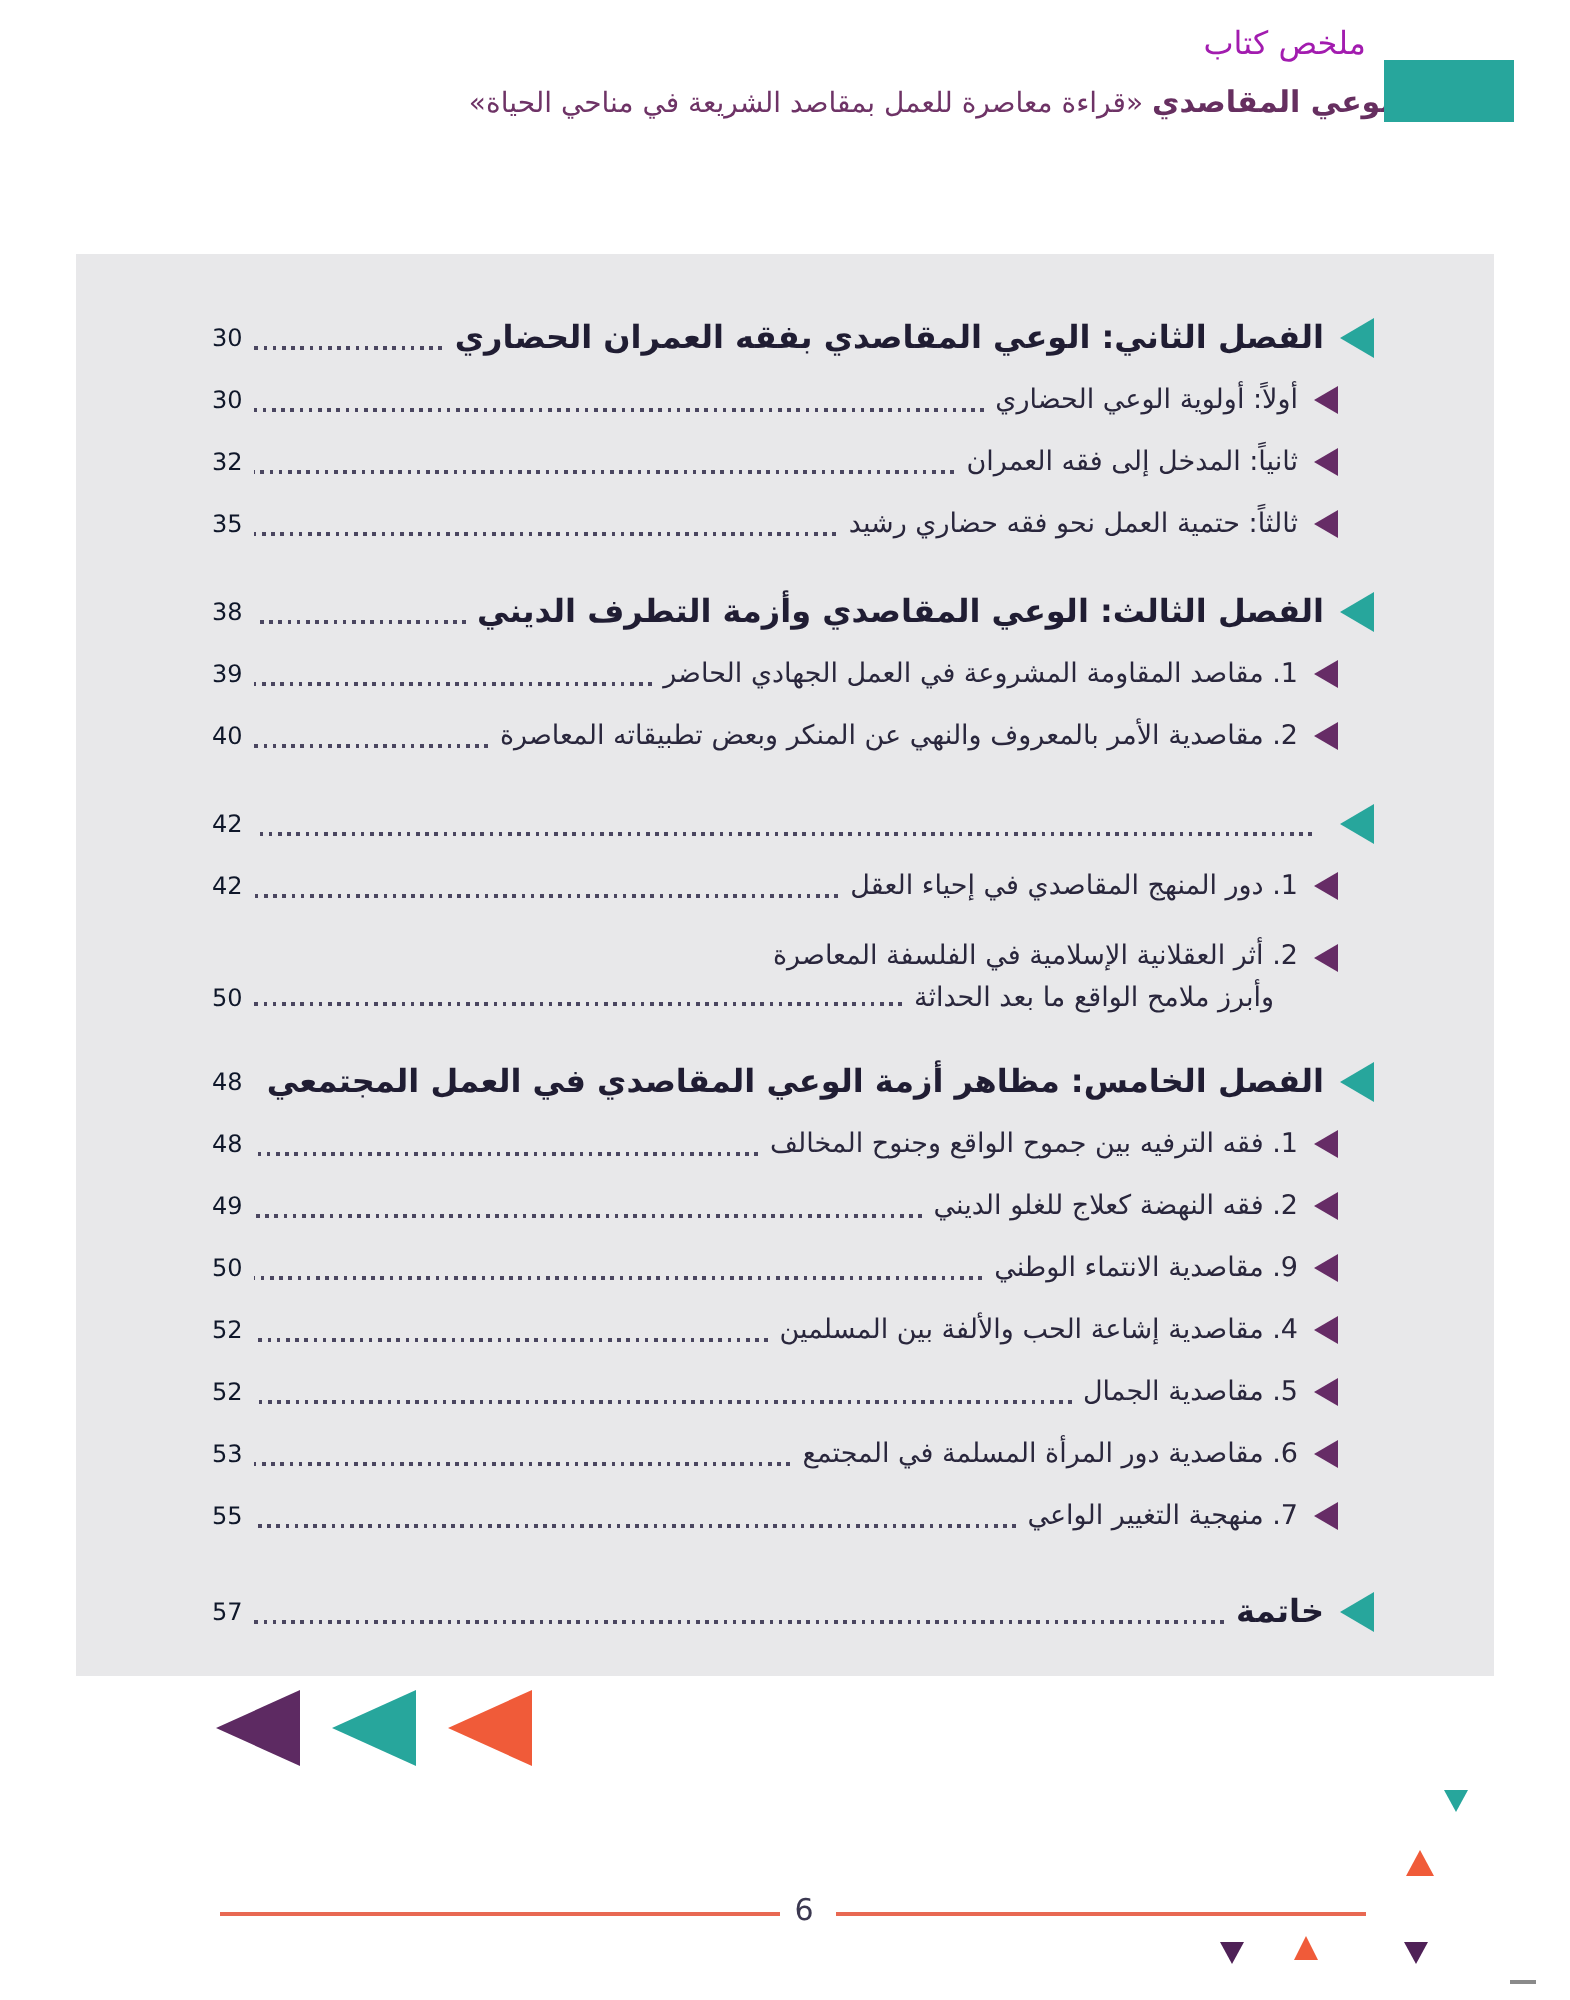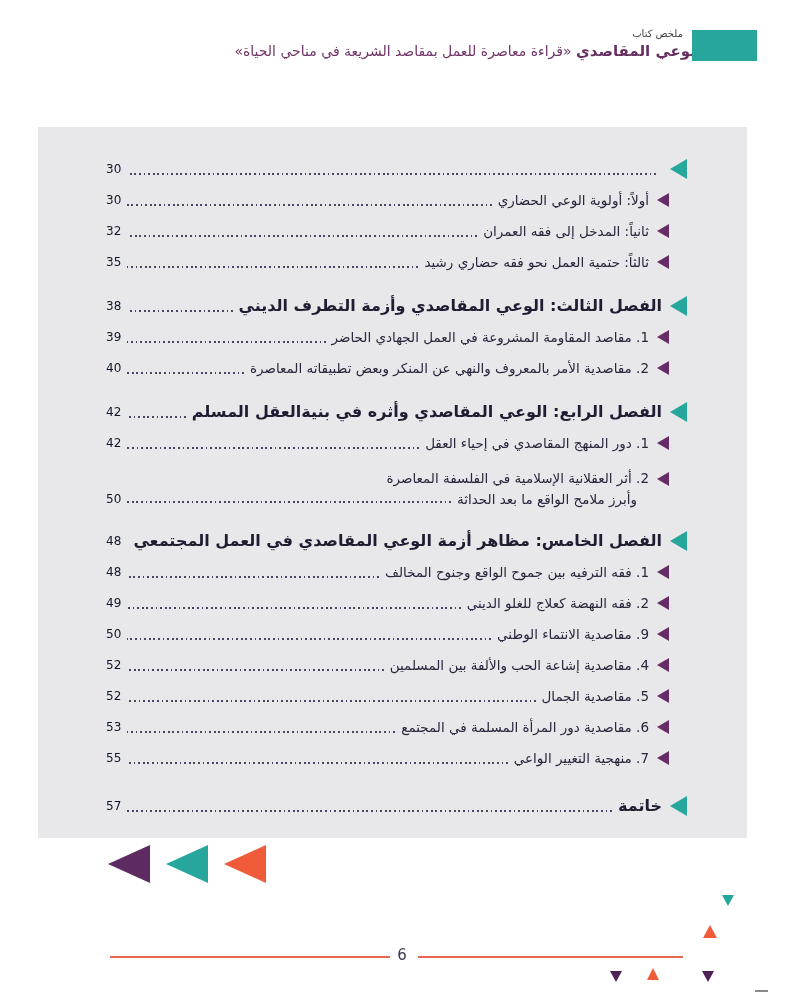--- a/index.html
+++ b/index.html
@@ -3,23 +3,23 @@
 <meta charset="utf-8">
 <style>
   html,body{margin:0;padding:0;}
   body{
     width:785px;height:1000px;position:relative;overflow:hidden;
     background:#ffffff;
     font-family:"DejaVu Sans",sans-serif;
   }
   
   .header-kicker{
-    position:absolute;top:28px;right:102px;
+    position:absolute;top:12px;right:102px;
     direction:rtl;text-align:right;
-    font-size:10px;color:#404040;
+    font-size:16px;color:#a21caf;
   }
   .header-title{
     position:absolute;top:42px;right:84px;
     direction:rtl;text-align:right;white-space:nowrap;
     font-size:14px;color:#6e3366;
   }
   .header-title .t-bold{font-weight:bold;font-size:15px;color:#662f60;}
   .header-swatch{
     position:absolute;left:692px;top:30px;width:65px;height:31px;
     background:#27a69c;
@@ -86,20 +86,21 @@
 
 <div class="header-kicker">ملخص كتاب</div>
 <div class="header-title"><span class="t-bold">الوعي المقاصدي</span><span> «قراءة معاصرة للعمل بمقاصد الشريعة في مناحي الحياة»</span></div>
 <div class="header-swatch"></div>
 
 <div class="toc-box">
   <div class="toc-content" dir="rtl">
 
     <div class="row chapter">
       <span class="tri-chapter"></span>
+      <span class="label">الفصل الثاني: الوعي المقاصدي بفقه العمران الحضاري</span>
       <span class="leader"></span>
       <span class="pagenum">30</span>
     </div>
     <div class="row item item-indent">
       <span class="tri-item"></span>
       <span class="label">أولاً: أولوية الوعي الحضاري</span>
       <span class="leader"></span>
       <span class="pagenum">30</span>
     </div>
     <div class="row item item-indent">
@@ -133,21 +134,20 @@
       <span class="tri-item"></span>
       <span class="label">2. مقاصدية الأمر بالمعروف والنهي عن المنكر وبعض تطبيقاته المعاصرة</span>
       <span class="leader"></span>
       <span class="pagenum">40</span>
     </div>
 
     <div class="gap-s"></div>
 
     <div class="row chapter">
       <span class="tri-chapter"></span>
-      <span class="label">الفصل الرابع: الوعي المقاصدي وأثره في بنيةالعقل المسلم</span>
       <span class="leader"></span>
       <span class="pagenum">42</span>
     </div>
     <div class="row item item-indent">
       <span class="tri-item"></span>
       <span class="label">1. دور المنهج المقاصدي في إحياء العقل</span>
       <span class="leader"></span>
       <span class="pagenum">42</span>
     </div>
     <div class="row-cont-a item item-indent">

